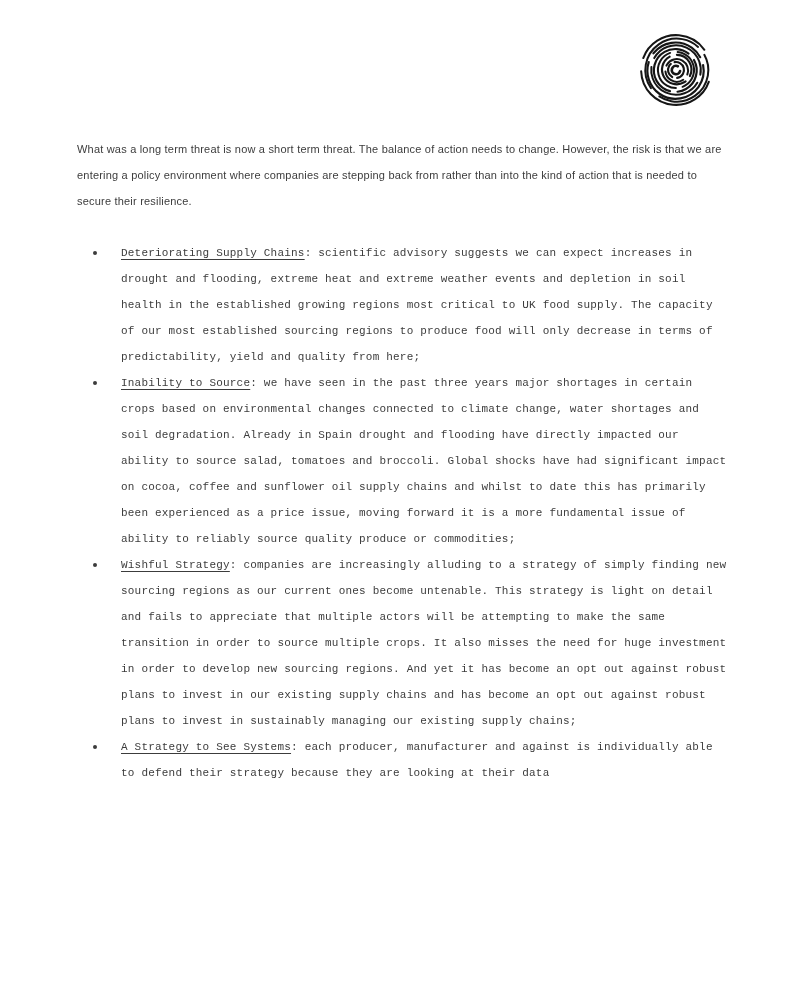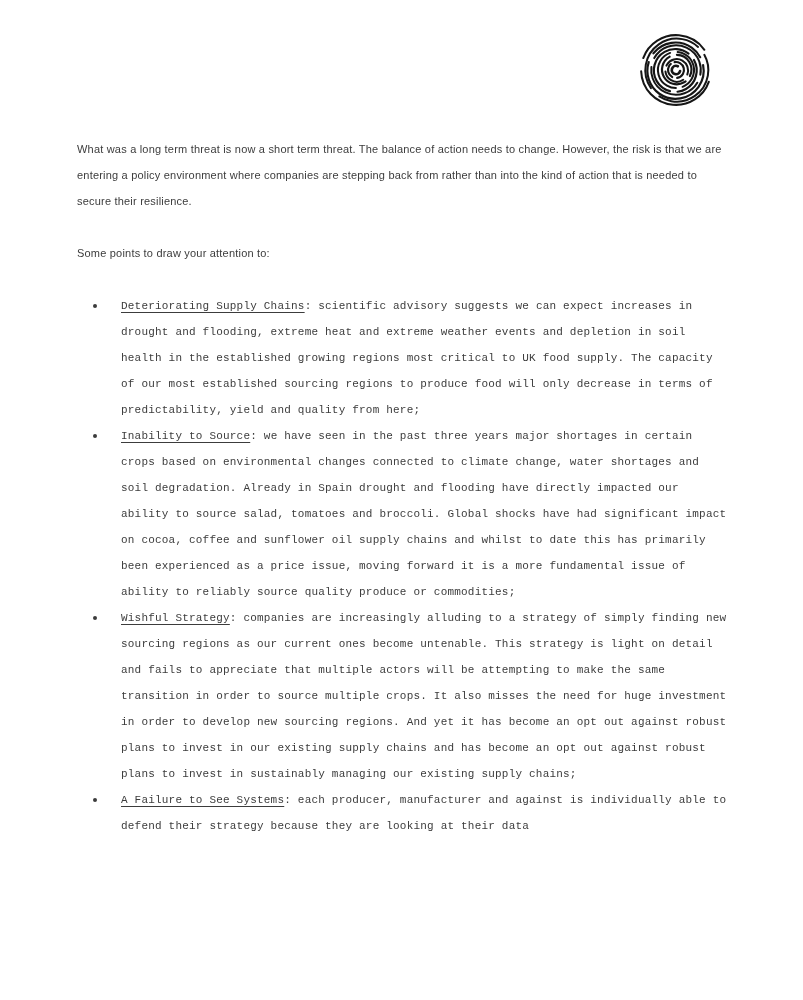--- a/index.html
+++ b/index.html
@@ -71,31 +71,30 @@
       <circle cx="50" cy="51" r="33.5" stroke-width="2.6" stroke-dasharray="95 12 66 10" transform="rotate(35 50 50)"></circle>
       <circle cx="49" cy="50" r="37.5" stroke-width="2.4" stroke-dasharray="80 12 100 14" transform="rotate(190 50 50)"></circle>
       <circle cx="50" cy="50" r="41.5" stroke-width="2.4" stroke-dasharray="60 16 90 40" transform="rotate(95 50 50)"></circle>
     </g>
   </svg>
 
   <div class="doc">
 
     <p class="intro-paragraph">What was a long term threat is now a short term threat. The balance of action needs to change. However, the risk is that we are entering a policy environment where companies are stepping back from rather than into the kind of action that is needed to secure their resilience.</p>
 
-    <p class="lead-in">Some points to draw your attention to:</p>
 
     <ul class="points">
       <li>
         <span class="point-title">Deteriorating Supply Chains</span><span>: scientific advisory suggests we can expect increases in drought and flooding, extreme heat and extreme weather events and depletion in soil health in the established growing regions most critical to UK food supply. The capacity of our most established sourcing regions to produce food will only decrease in terms of predictability, yield and quality from here;</span>
       </li>
       <li>
         <span class="point-title">Inability to Source</span><span>: we have seen in the past three years major shortages in certain crops based on environmental changes connected to climate change, water shortages and soil degradation. Already in Spain drought and flooding have directly impacted our ability to source salad, tomatoes and broccoli. Global shocks have had significant impact on cocoa, coffee and sunflower oil supply chains and whilst to date this has primarily been experienced as a price issue, moving forward it is a more fundamental issue of ability to reliably source quality produce or commodities;</span>
       </li>
       <li>
         <span class="point-title">Wishful Strategy</span><span>: companies are increasingly alluding to a strategy of simply finding new sourcing regions as our current ones become untenable. This strategy is light on detail and fails to appreciate that multiple actors will be attempting to make the same transition in order to source multiple crops. It also misses the need for huge investment in order to develop new sourcing regions. And yet it has become an opt out against robust plans to invest in our existing supply chains and has become an opt out against robust plans to invest in sustainably managing our existing supply chains;</span>
       </li>
       <li>
-        <span class="point-title">A Failure to See Systems</span><span>: each producer, manufacturer and against is individually able to defend their strategy because they are looking at their data</span>
+        <span class="point-title">A Strategy to See Systems</span><span>: each producer, manufacturer and against is individually able to defend their strategy because they are looking at their data</span>
       </li>
     </ul>
 
   </div>
 </div>
 
 </body></html>

